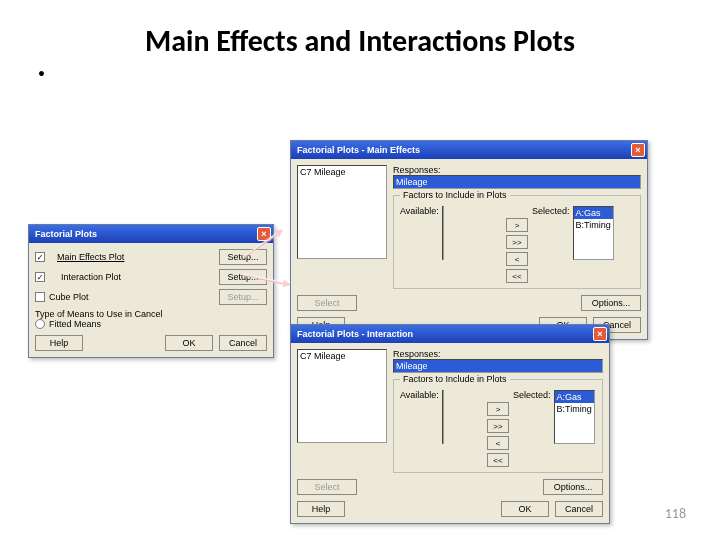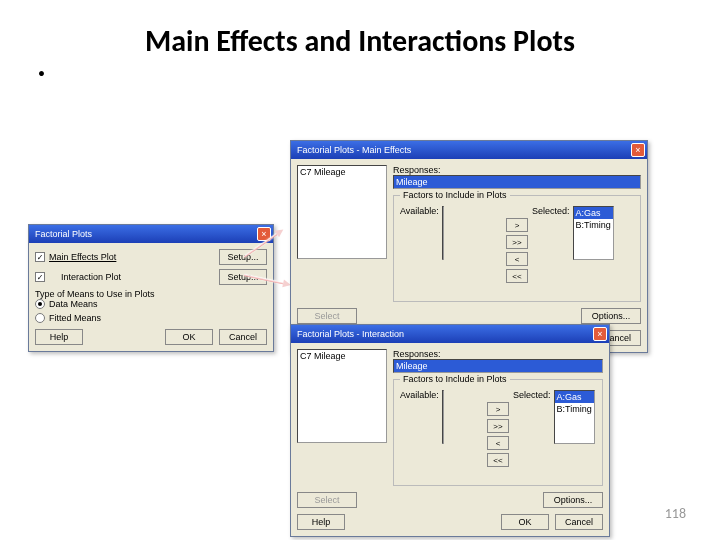--- a/index.html
+++ b/index.html
@@ -42,21 +42,21 @@
     box-shadow: 2px 2px 4px rgba(0,0,0,.25);
     font-size: 9px;
     color: #000;
   }
   .xp-title {
     height: 18px;
     background: linear-gradient(#3b6ee5, #1c3fb6);
     color: #fff;
     display: flex; align-items: center;
     padding: 0 2px 0 6px;
-    font-weight: normal;
+    font-weight: bold;
     font-size: 9px;
   }
   .xp-title .spacer { flex: 1; }
   .xp-close {
     width: 14px; height: 14px;
     background: #e35b3a;
     border: 1px solid #fff;
     border-radius: 2px;
     color: #fff;
     display: flex; align-items: center; justify-content: center;
@@ -79,21 +79,21 @@
   .listbox {
     border: 1px inset #999; background:#fff;
     font-size: 9px;
   }
   .listbox .sel { background:#2c5bd6; color:#fff; display:block; padding:1px 2px;}
   .listbox .itm { display:block; padding:1px 2px; }
   .label { font-size: 9px; }
   .groupbox {
     border: 1px solid #bbb;
     position: relative;
-    padding: 10px 6px 18px;
+    padding: 10px 6px 5px;
     margin-top: 6px;
     font-size: 9px;
   }
   .groupbox .gt {
     position: absolute; top: -6px; left: 6px;
     background: #ece9d8; padding: 0 3px;
     font-size: 9px;
   }
   .pair-col { display:flex; flex-direction:row; gap:3px; }
   .move-btns { display:flex; flex-direction:column; gap:3px; align-items:center; }
@@ -126,38 +126,41 @@
 <div class="page-num">118</div>
 
 <div class="xp-dialog" style="left:28px; top:224px; width:246px;">
   <div class="xp-title">
     <span>Factorial Plots</span>
     <span class="spacer"></span>
     <span class="xp-close">×</span>
   </div>
   <div class="dlg-body">
     <div class="row" style="justify-content:space-between;">
-      <span style="display:flex; gap:4px; align-items:center;">
+      <span style="display:flex; gap:12px; align-items:center;">
         <span class="cb checked"></span>
         <span class="label"><u>Main Effects Plot</u></span>
       </span>
       <span class="xp-btn">Setup...</span>
     </div>
     <div class="row" style="justify-content:space-between;">
       <span style="display:flex; gap:16px; align-items:center;">
         <span class="cb checked"></span>
         <span class="label">Interaction Plot</span>
       </span>
       <span class="xp-btn">Setup...</span>
     </div>
-    <div class="label" style="margin-top:4px;">Type of Means to Use in Plots</div>
-    <div class="row">
-      <span class="rb checked"></span>
-      <span class="label">Data Means</span>
-    </div>
+    <div class="row" style="justify-content:space-between;">
+      <span style="display:flex; gap:4px; align-items:center;">
+        <span class="cb"></span>
+        <span class="label">Cube Plot</span>
+      </span>
+      <span class="xp-btn disabled">Setup...</span>
+    </div>
+    <div class="label" style="margin-top:4px;">Type of Means to Use in Cancel</div>
     <div class="row">
       <span class="rb"></span>
       <span class="label">Fitted Means</span>
     </div>
     <div class="btm-row split">
       <span class="xp-btn">Help</span>
       <span style="display:flex; gap:6px;">
         <span class="xp-btn">OK</span>
         <span class="xp-btn">Cancel</span>
       </span>

